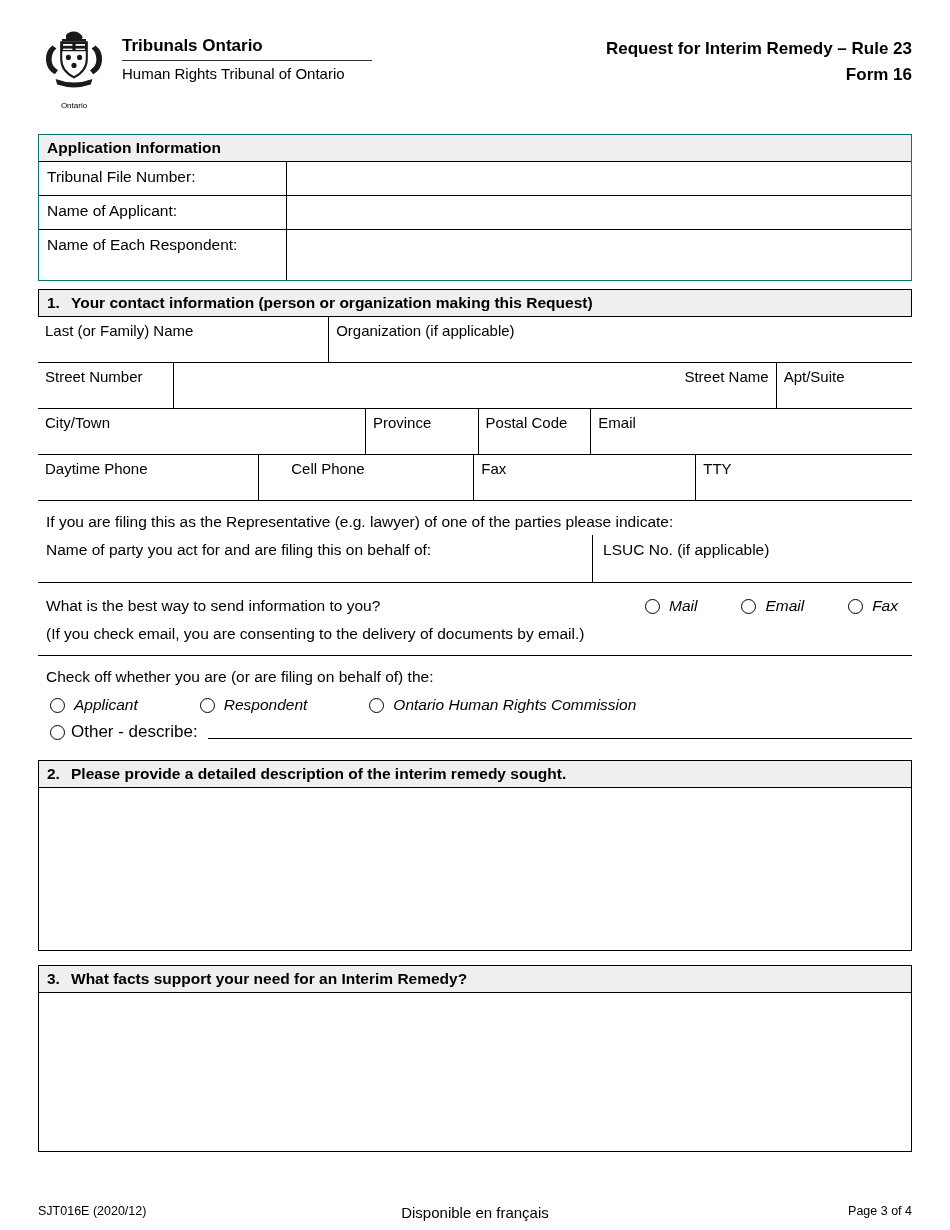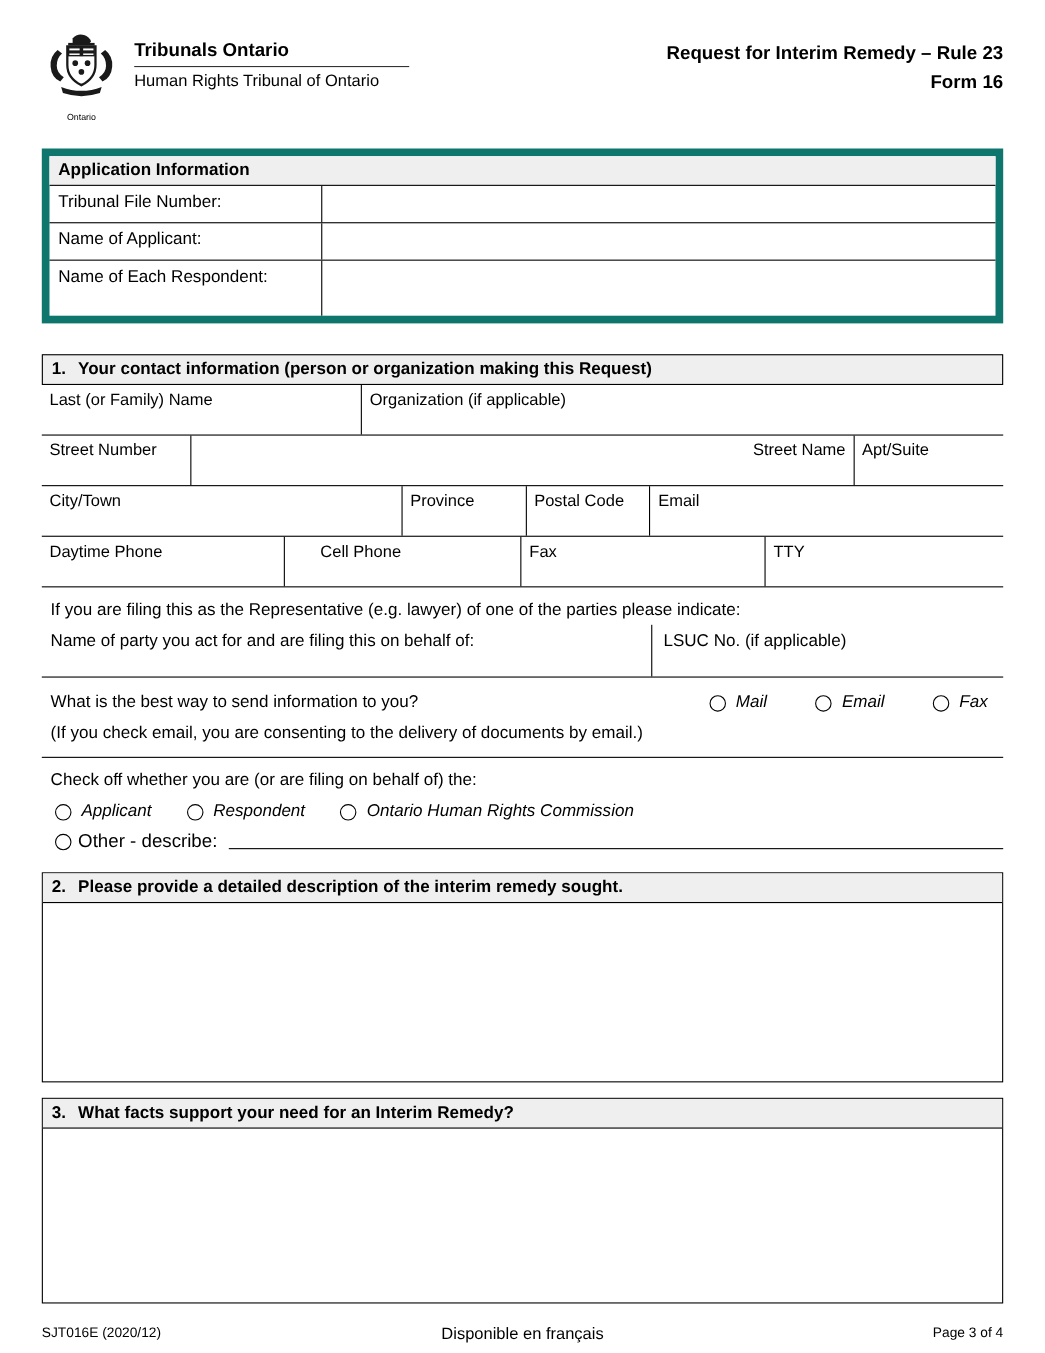--- a/index.html
+++ b/index.html
@@ -13,21 +13,21 @@
   .org-titles{padding-top:8px;width:250px;}
   .org-name{font-size:17px;font-weight:bold;border-bottom:1.5px solid #333;padding-bottom:4px;margin-bottom:4px;}
   .org-subtitle{font-size:15px;}
   .form-titles{margin-left:auto;text-align:right;font-weight:bold;font-size:17px;padding-top:8px;line-height:1.5;}
 
   
   .bar{background:#efefef;font-weight:bold;font-size:15.5px;padding:4px 8px;box-sizing:border-box;}
   .sec-num{display:inline-block;width:24px;flex:0 0 auto;}
 
   
-  .app-info{border:7px solid #0f766e;margin-bottom:28px;}
+  .app-info{border:1px solid #0f766e;margin-bottom:8px;}
   .app-info .bar{border-bottom:1px solid #000;}
   .ai-row{display:flex;border-bottom:1px solid #000;box-sizing:border-box;}
   .ai-row:last-child{border-bottom:none;}
   .ai-label{width:248px;border-right:1px solid #000;padding:6px 8px;font-size:15.5px;box-sizing:border-box;flex:0 0 auto;}
   .ai-value{flex:1;}
   .ai-row.r1,.ai-row.r2{height:34px;}
   .ai-row.r3{height:50px;}
 
   
   .section1-bar{border:1px solid #000;display:flex;}
@@ -40,21 +40,21 @@
   .party-cell{width:63.4%;padding:6px 7px 4px 8px;font-size:15.5px;box-sizing:border-box;flex:0 0 auto;}
   .lsuc-cell{flex:1;border-left:1px solid #000;padding:6px 10px;font-size:15.5px;}
 
   .bestway{display:flex;align-items:center;padding:14px 0 2px 8px;font-size:15.5px;}
   .bestway-opts{margin-left:auto;display:flex;gap:44px;padding-right:14px;}
   .radio-opt{display:flex;align-items:center;gap:9px;font-style:italic;}
   .radio{width:15px;height:15px;border:1.4px solid #000;border-radius:50%;background:#fff;flex:0 0 auto;box-sizing:border-box;}
   .consent{font-size:15.5px;padding:8px 0 12px 8px;border-bottom:1px solid #000;}
 
   .checkoff-label{font-size:15.5px;padding:12px 0 2px 8px;}
-  .roles{display:flex;gap:32px;padding:8px 0 0 12px;font-size:15.5px;}
+  .roles{display:flex;gap:62px;padding:8px 0 0 12px;font-size:15.5px;}
   .other-row{display:flex;align-items:center;gap:6px;padding:8px 0 0 12px;font-size:17px;margin-bottom:18px;}
   .other-line{flex:1;border-bottom:1px solid #000;height:13px;margin-left:4px;}
 
   
   .section-box{border:1px solid #000;}
   .section-box .bar{border-bottom:1px solid #000;display:flex;}
   .section2{margin-bottom:14px;}
   .sec2-body{height:162px;}
   .sec3-body{height:158px;}
 

